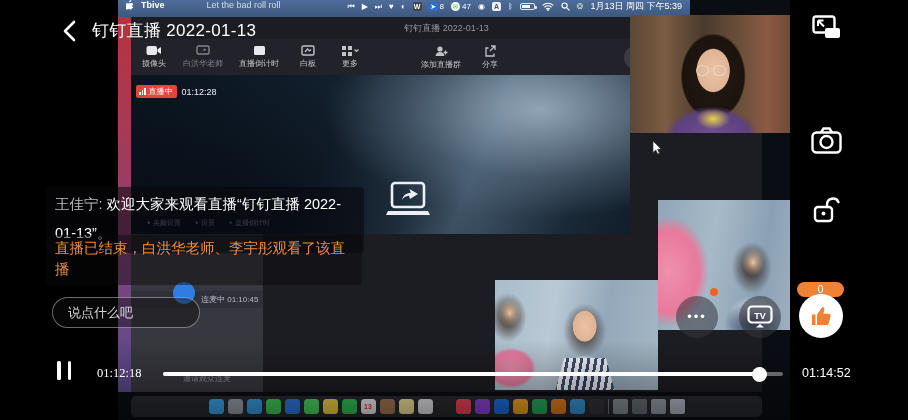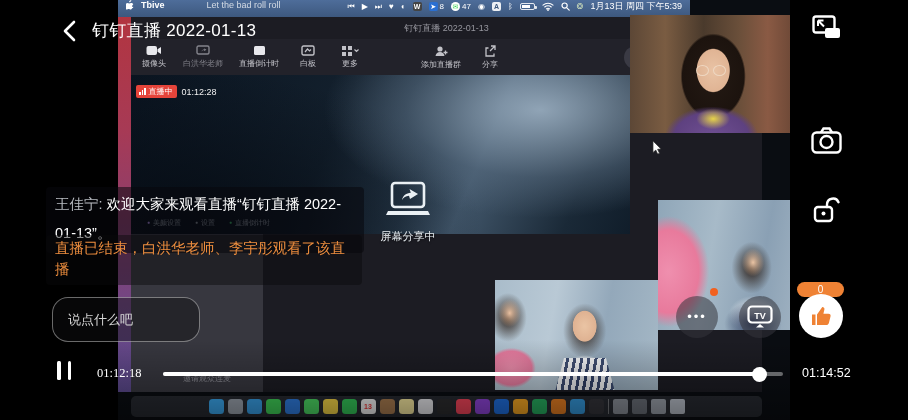--- a/index.html
+++ b/index.html
@@ -115,21 +115,21 @@
   
   .backbtn { left:62px; top:20px; }
   .ptitle { left:92px; top:19px; color:#fff; font-size:17px; letter-spacing:.3px; }
 
   .bubble1 { left:46px; top:187px; width:318px; background:rgba(8,8,12,.55); border-radius:4px;
     padding:3px 9px 5px; font-size:14.5px; line-height:29px; color:#fff; }
   .bubble1 .cname { color:#b9bcc2; }
   .bubble2 { left:46px; top:235px; width:316px; background:rgba(8,8,12,.45); border-radius:4px;
     padding:3px 9px 5px; font-size:14.5px; line-height:21px; color:#ee8e3e; }
 
-  .sayinput { left:52px; top:297px; width:148px; height:45px; border-radius:16px;
+  .sayinput { left:52px; top:297px; width:148px; height:31px; border-radius:16px;
     background:rgba(15,15,18,.45); border:1px solid rgba(255,255,255,.4);
     color:#e2e2e2; font-size:13px; padding-left:15px; font-family:inherit; outline:none; }
   .sayinput::placeholder { color:#d5d5d5; }
 
   .pausebtn { left:57px; top:361px; width:18px; height:19px; display:flex; gap:7px; }
   .pausebtn i { width:3.5px; background:#fff; border-radius:1.5px; }
   .curtime { left:97px; top:366px; color:#fff; font-size:12.5px;font-family:Liberation Serif, serif; }
   .tottime { left:802px; top:366px; color:#fff; font-size:12.5px; }
   .ptrack { left:163px; top:372px; width:620px; height:4px; border-radius:2px; background:rgba(255,255,255,.38); }
   .pfill { position:absolute; left:0; top:0; height:4px; border-radius:2px; background:#fff; }
@@ -266,29 +266,32 @@
             <span>直播中</span>
           </span>
           <span class="livetime">01:12:28</span>
         </div>
         <div class="sharecenter">
           <svg width="48" height="40" viewBox="0 0 48 40">
               <rect x="8" y="2" width="32" height="24" rx="3" fill="none" stroke="#eaf0f4" stroke-width="2.6"></rect>
               <path d="M18 19c1-4.5 4.2-7 8.8-7.3L25.5 8l8.5 5-8 5-1-3.2c-3.3.3-5.5 1.6-7 4.2z" fill="#eaf0f4"></path>
               <path d="M4 30h40l2 4H2z" fill="#eaf0f4"></path>
             </svg>
-          <div class="lbl">屏幕分享中</div>
         </div>
         <div class="hints">
           <span>美颜设置</span>
           <span>设置</span>
           <span>直播倒计时</span>
         </div>
       </div>
       <div class="sidebar">
+        <div class="micbar">
+          <span class="micavatar"></span>
+          <span class="mictext">连麦中 01:10:45</span>
+        </div>
         <div class="invite">邀请观众连麦</div>
       </div>
     </div>
   </div>
 
   <div class="cam cam-woman">
     <div class="glasses">
         <i></i>
         <i></i>
       </div>

